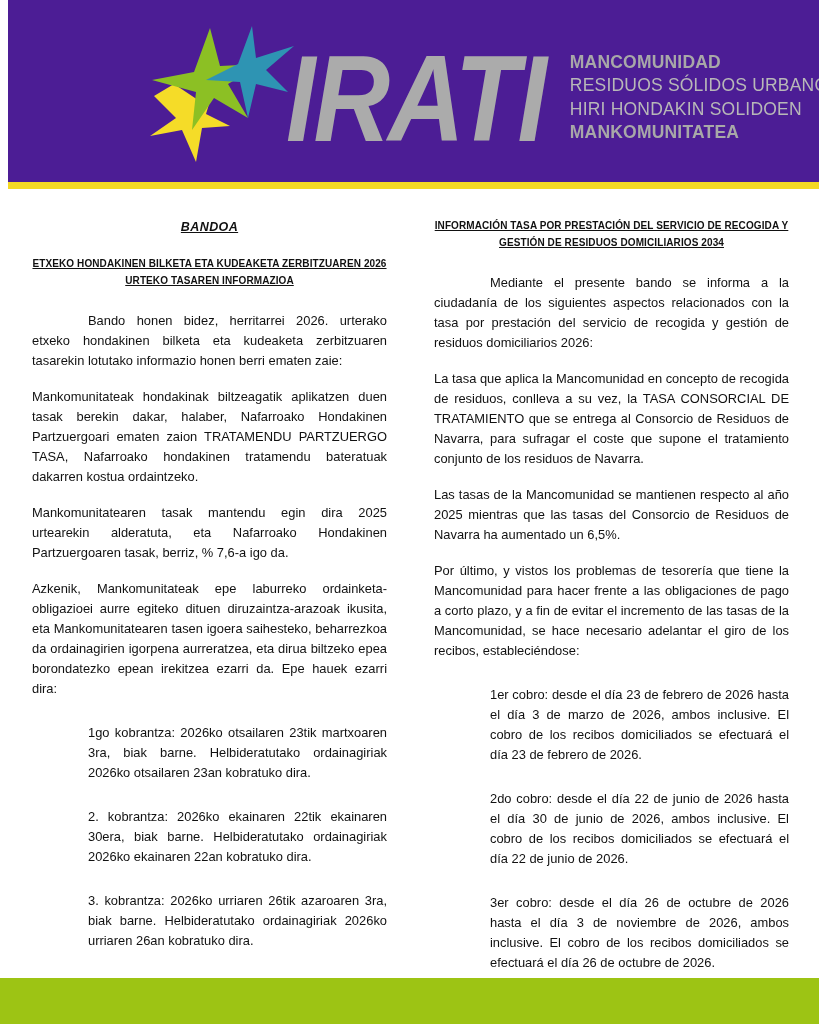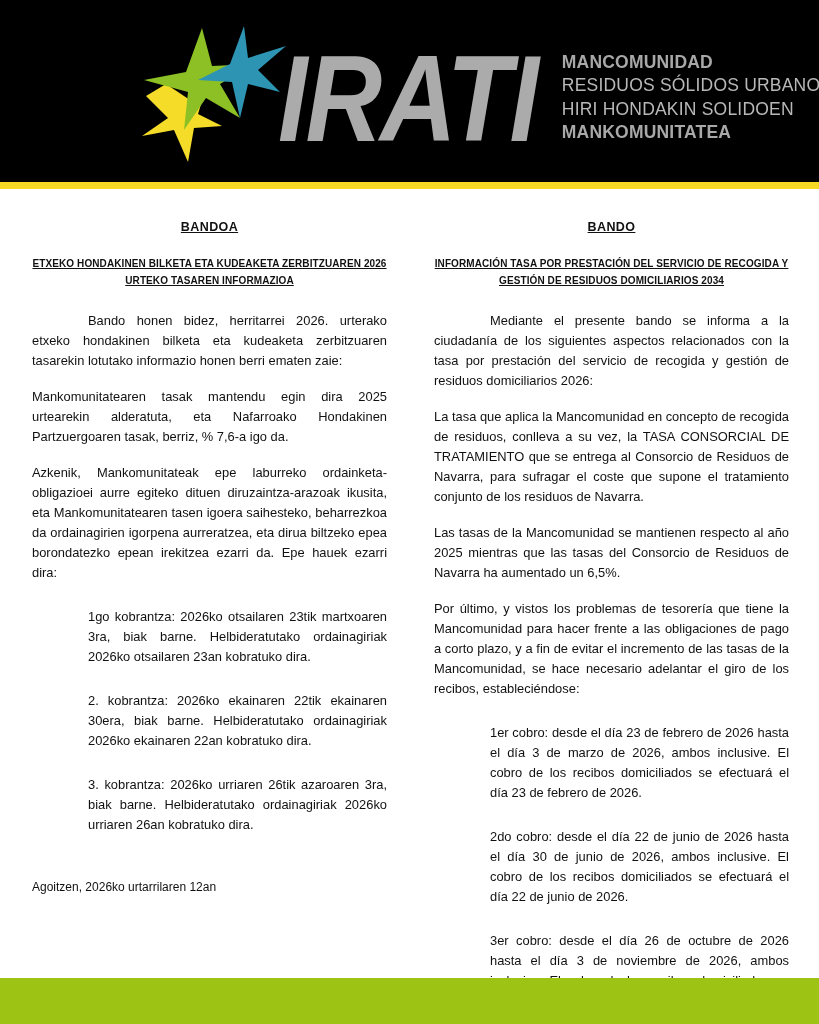--- a/index.html
+++ b/index.html
@@ -13,21 +13,22 @@
     font-family: "Liberation Sans", sans-serif;
     color: #111111;
     overflow: hidden;
     position: relative;
   }
 
   
   .header {
     position: relative;
     height: 182px;
-    background: #000000;
+    background: #4c1d95;
+    margin-left: 8px;
   }
   .logo-block {
     position: absolute;
     left: 128px;
     top: 22px;
     display: flex;
     align-items: center;
   }
   .stars {
     width: 160px;
@@ -90,20 +91,21 @@
   .col-left  { margin-left: 32px; }
   .col-right { margin-left: 47px; }
 
   .doc-kicker {
     text-align: center;
     font-weight: bold;
     font-size: 12.5px;
     letter-spacing: 0.4px;
     text-decoration: underline;
     margin: 24px 0 0 0;
+    font-style: italic;
   }
   .doc-title {
     text-align: center;
     font-weight: bold;
     font-size: 10px;
     line-height: 16.5px;
     letter-spacing: 0.1px;
     text-decoration: underline;
     margin: 22px 0 0 0;
   }
@@ -170,32 +172,32 @@
   <div class="yellow-bar"></div>
 </div>
 
 <div class="columns">
 
   <div class="col col-left">
     <div class="doc-kicker">BANDOA</div>
     <div class="doc-title">ETXEKO HONDAKINEN BILKETA ETA KUDEAKETA ZERBITZUAREN 2026 URTEKO TASAREN INFORMAZIOA</div>
 
     <p class="para first">Bando honen bidez, herritarrei 2026. urterako etxeko hondakinen bilketa eta kudeaketa zerbitzuaren tasarekin lotutako informazio honen berri ematen zaie:</p>
+    <p class="para">Mankomunitateak hondakinak biltzeagatik aplikatzen duen tasak berekin dakar, halaber, Nafarroako Hondakinen Partzuergoari ematen zaion TRATAMENDU PARTZUERGO TASA, Nafarroako hondakinen tratamendu bateratuak dakarren kostua ordaintzeko.</p>
     <p class="para">Mankomunitatearen tasak mantendu egin dira 2025 urtearekin alderatuta, eta Nafarroako Hondakinen Partzuergoaren tasak, berriz, % 7,6-a igo da.</p>
     <p class="para">Azkenik, Mankomunitateak epe laburreko ordainketa-obligazioei aurre egiteko dituen diruzaintza-arazoak ikusita, eta Mankomunitatearen tasen igoera saihesteko, beharrezkoa da ordainagirien igorpena aurreratzea, eta dirua biltzeko epea borondatezko epean irekitzea ezarri da. Epe hauek ezarri dira:</p>
 
     <p class="para indented">1go kobrantza: 2026ko otsailaren 23tik martxoaren 3ra, biak barne. Helbideratutako ordainagiriak 2026ko otsailaren 23an kobratuko dira.</p>
     <p class="para indented">2. kobrantza: 2026ko ekainaren 22tik ekainaren 30era, biak barne. Helbideratutako ordainagiriak 2026ko ekainaren 22an kobratuko dira.</p>
     <p class="para indented">3. kobrantza: 2026ko urriaren 26tik azaroaren 3ra, biak barne. Helbideratutako ordainagiriak 2026ko urriaren 26an kobratuko dira.</p>
 
     <div class="sign">Agoitzen, 2026ko urtarrilaren 12an</div>
   </div>
 
   <div class="col col-right">
-    <div class="doc-kicker">BANDO</div>
     <div class="doc-title">INFORMACIÓN TASA POR PRESTACIÓN DEL SERVICIO DE RECOGIDA Y GESTIÓN DE RESIDUOS DOMICILIARIOS 2034</div>
 
     <p class="para first">Mediante el presente bando se informa a la ciudadanía de los siguientes aspectos relacionados con la tasa por prestación del servicio de recogida y gestión de residuos domiciliarios 2026:</p>
     <p class="para">La tasa que aplica la Mancomunidad en concepto de recogida de residuos, conlleva a su vez, la TASA CONSORCIAL DE TRATAMIENTO que se entrega al Consorcio de Residuos de Navarra, para sufragar el coste que supone el tratamiento conjunto de los residuos de Navarra.</p>
     <p class="para">Las tasas de la Mancomunidad se mantienen respecto al año 2025 mientras que las tasas del Consorcio de Residuos de Navarra ha aumentado un 6,5%.</p>
     <p class="para">Por último, y vistos los problemas de tesorería que tiene la Mancomunidad para hacer frente a las obligaciones de pago a corto plazo, y a fin de evitar el incremento de las tasas de la Mancomunidad, se hace necesario adelantar el giro de los recibos, estableciéndose:</p>
 
     <p class="para indented">1er cobro: desde el día 23 de febrero de 2026 hasta el día 3 de marzo de 2026, ambos inclusive. El cobro de los recibos domiciliados se efectuará el día 23 de febrero de 2026.</p>
     <p class="para indented">2do cobro: desde el día 22 de junio de 2026 hasta el día 30 de junio de 2026, ambos inclusive. El cobro de los recibos domiciliados se efectuará el día 22 de junio de 2026.</p>
     <p class="para indented">3er cobro: desde el día 26 de octubre de 2026 hasta el día 3 de noviembre de 2026, ambos inclusive. El cobro de los recibos domiciliados se efectuará el día 26 de octubre de 2026.</p>

